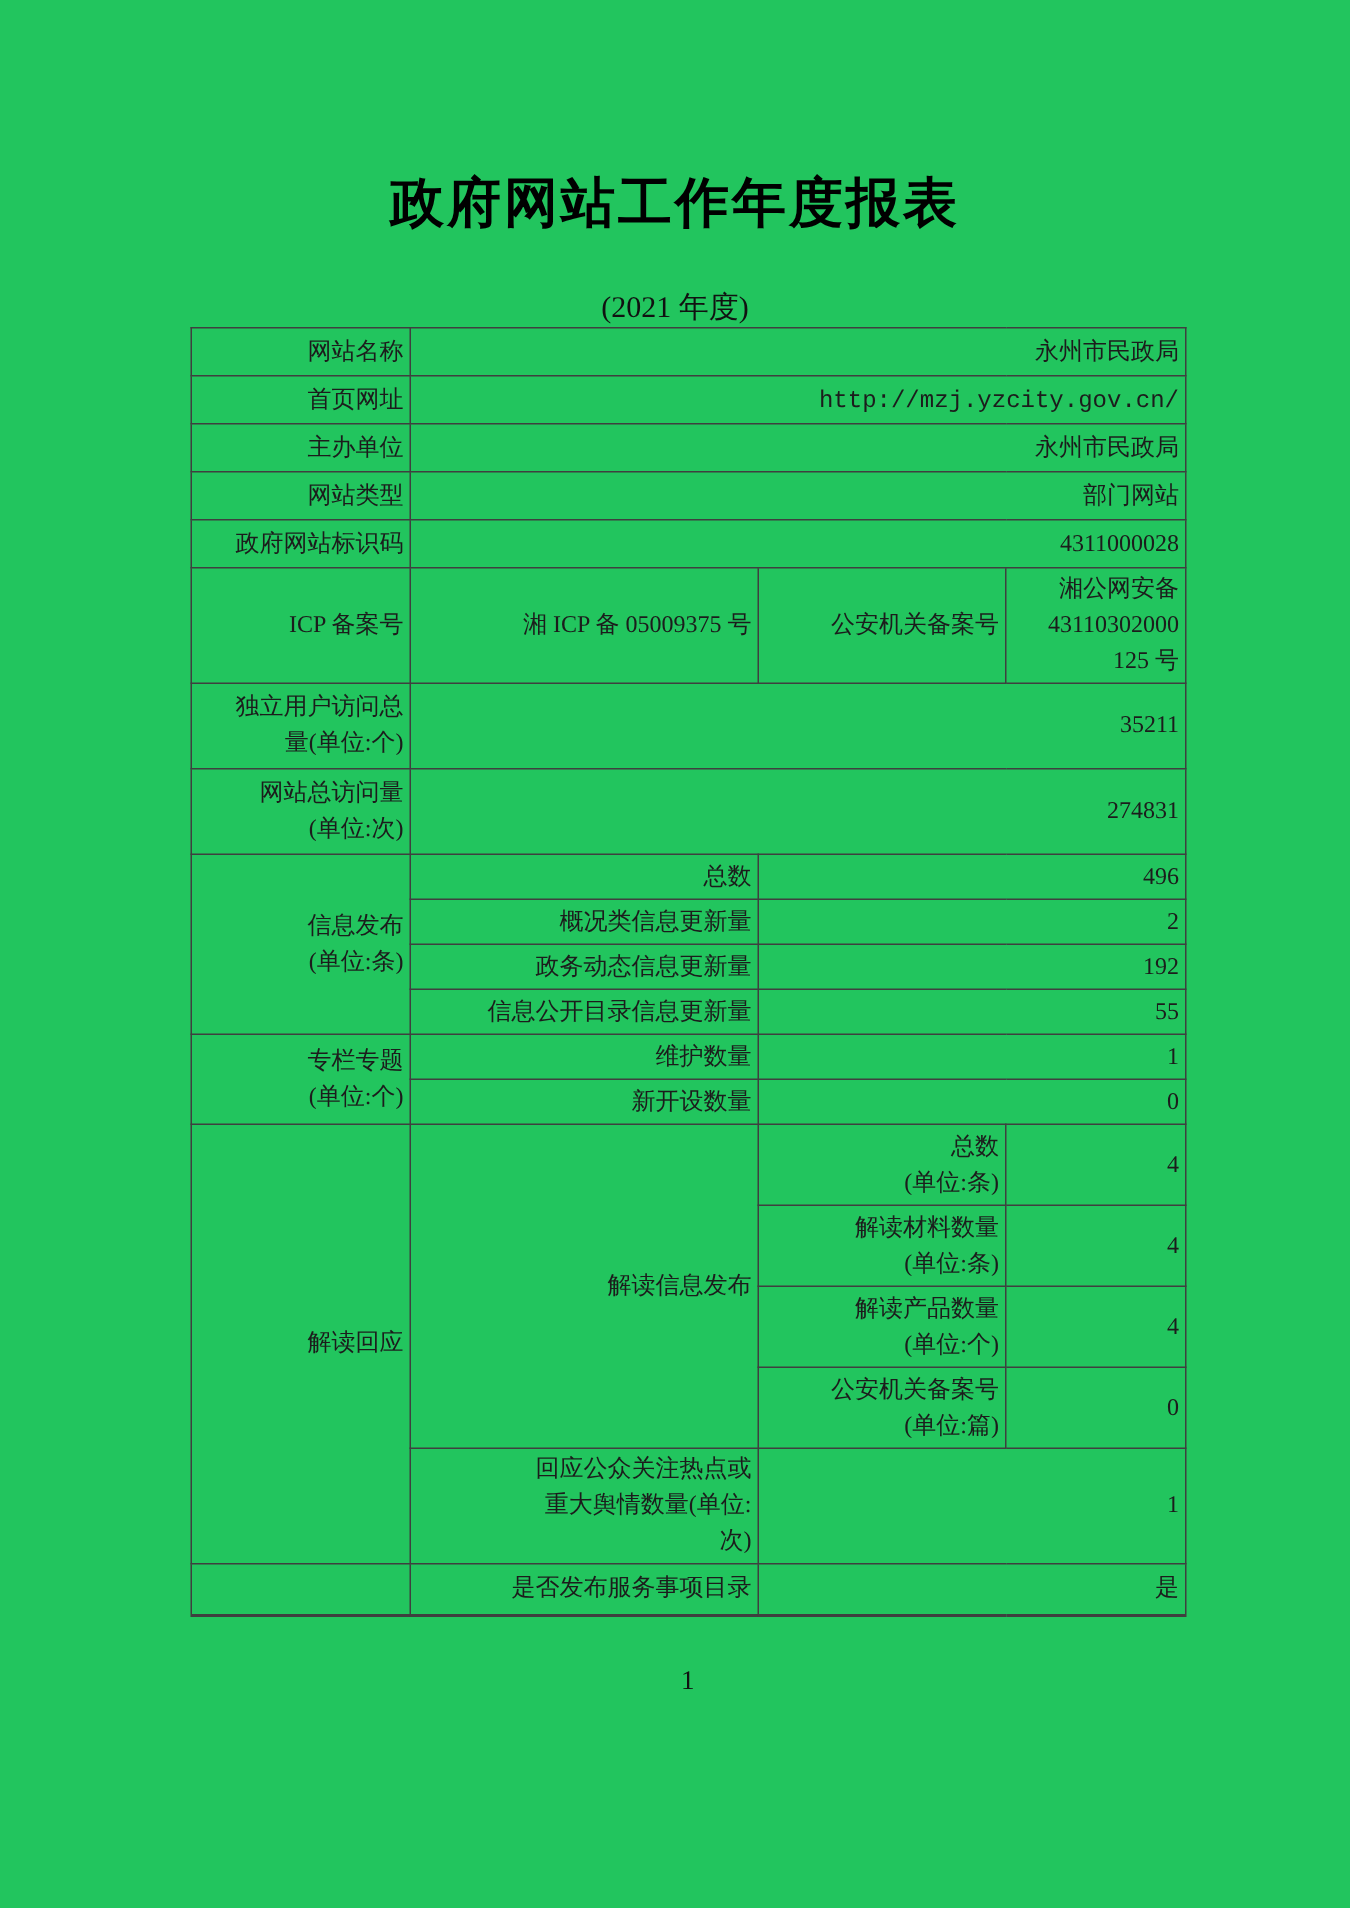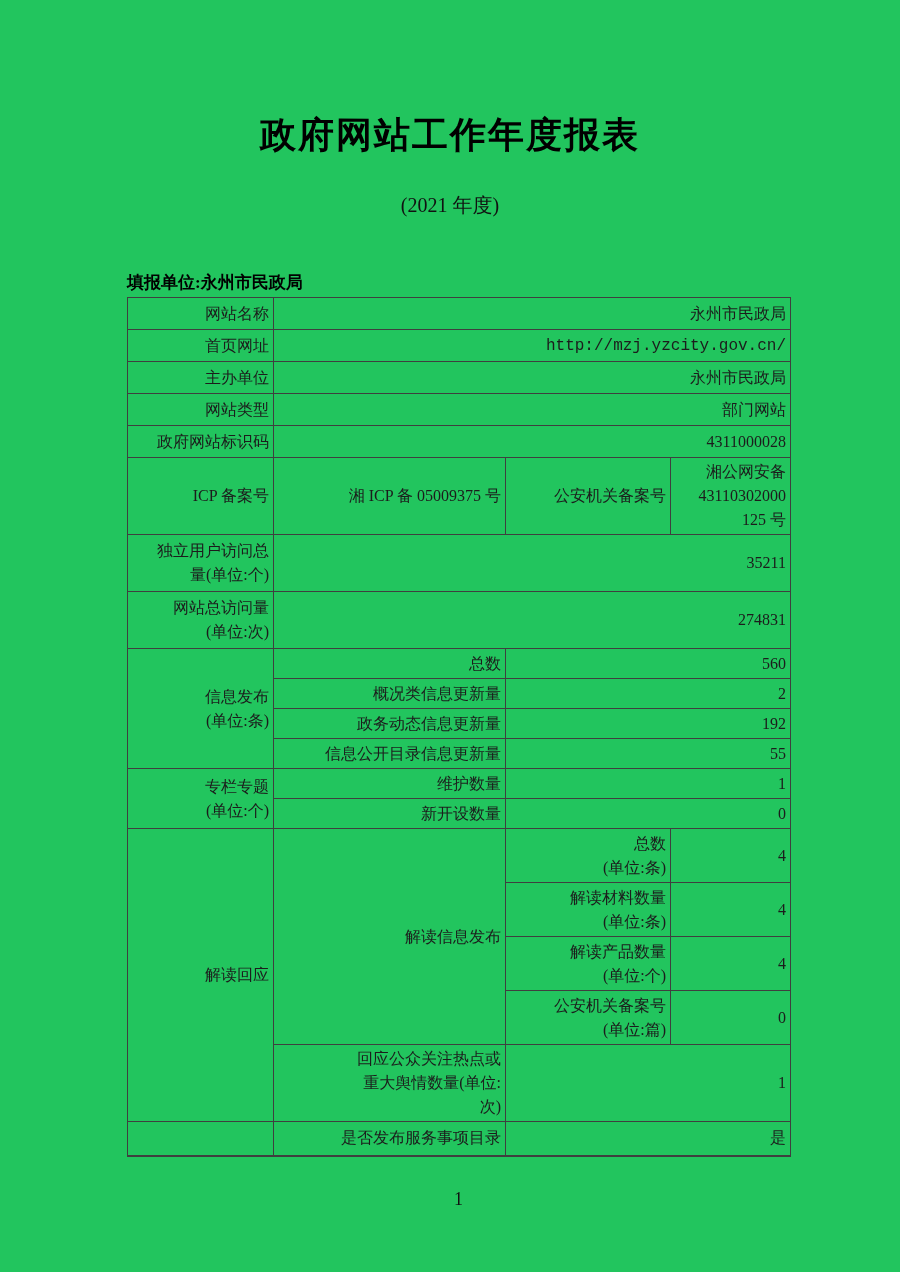--- a/index.html
+++ b/index.html
@@ -78,21 +78,20 @@
 </style>
 </head>
 <body>
 
 <div class="page">
 
   <h1 class="title">政府网站工作年度报表</h1>
   <div class="subtitle">(2021 年度)</div>
 
   <div class="content">
-    <div class="unit">填报单位:永州市民政局</div>
 
     <table class="report">
       <colgroup>
         <col style="width:146px">
         <col style="width:232px">
         <col style="width:165px">
         <col style="width:120px">
       </colgroup>
       <tbody>
         <tr class="rh32">
@@ -131,21 +130,21 @@
         <tr class="rh57">
           <td>网站总访问量
 (单位:次)</td>
           <td colspan="3">274831</td>
         </tr>
 
         <tr class="rh30">
           <td rowspan="4">信息发布
 (单位:条)</td>
           <td>总数</td>
-          <td colspan="2">560</td>
+          <td colspan="2">496</td>
         </tr>
         <tr class="rh30">
           <td>概况类信息更新量</td>
           <td colspan="2">2</td>
         </tr>
         <tr class="rh30">
           <td>政务动态信息更新量</td>
           <td colspan="2">192</td>
         </tr>
         <tr class="rh30">

